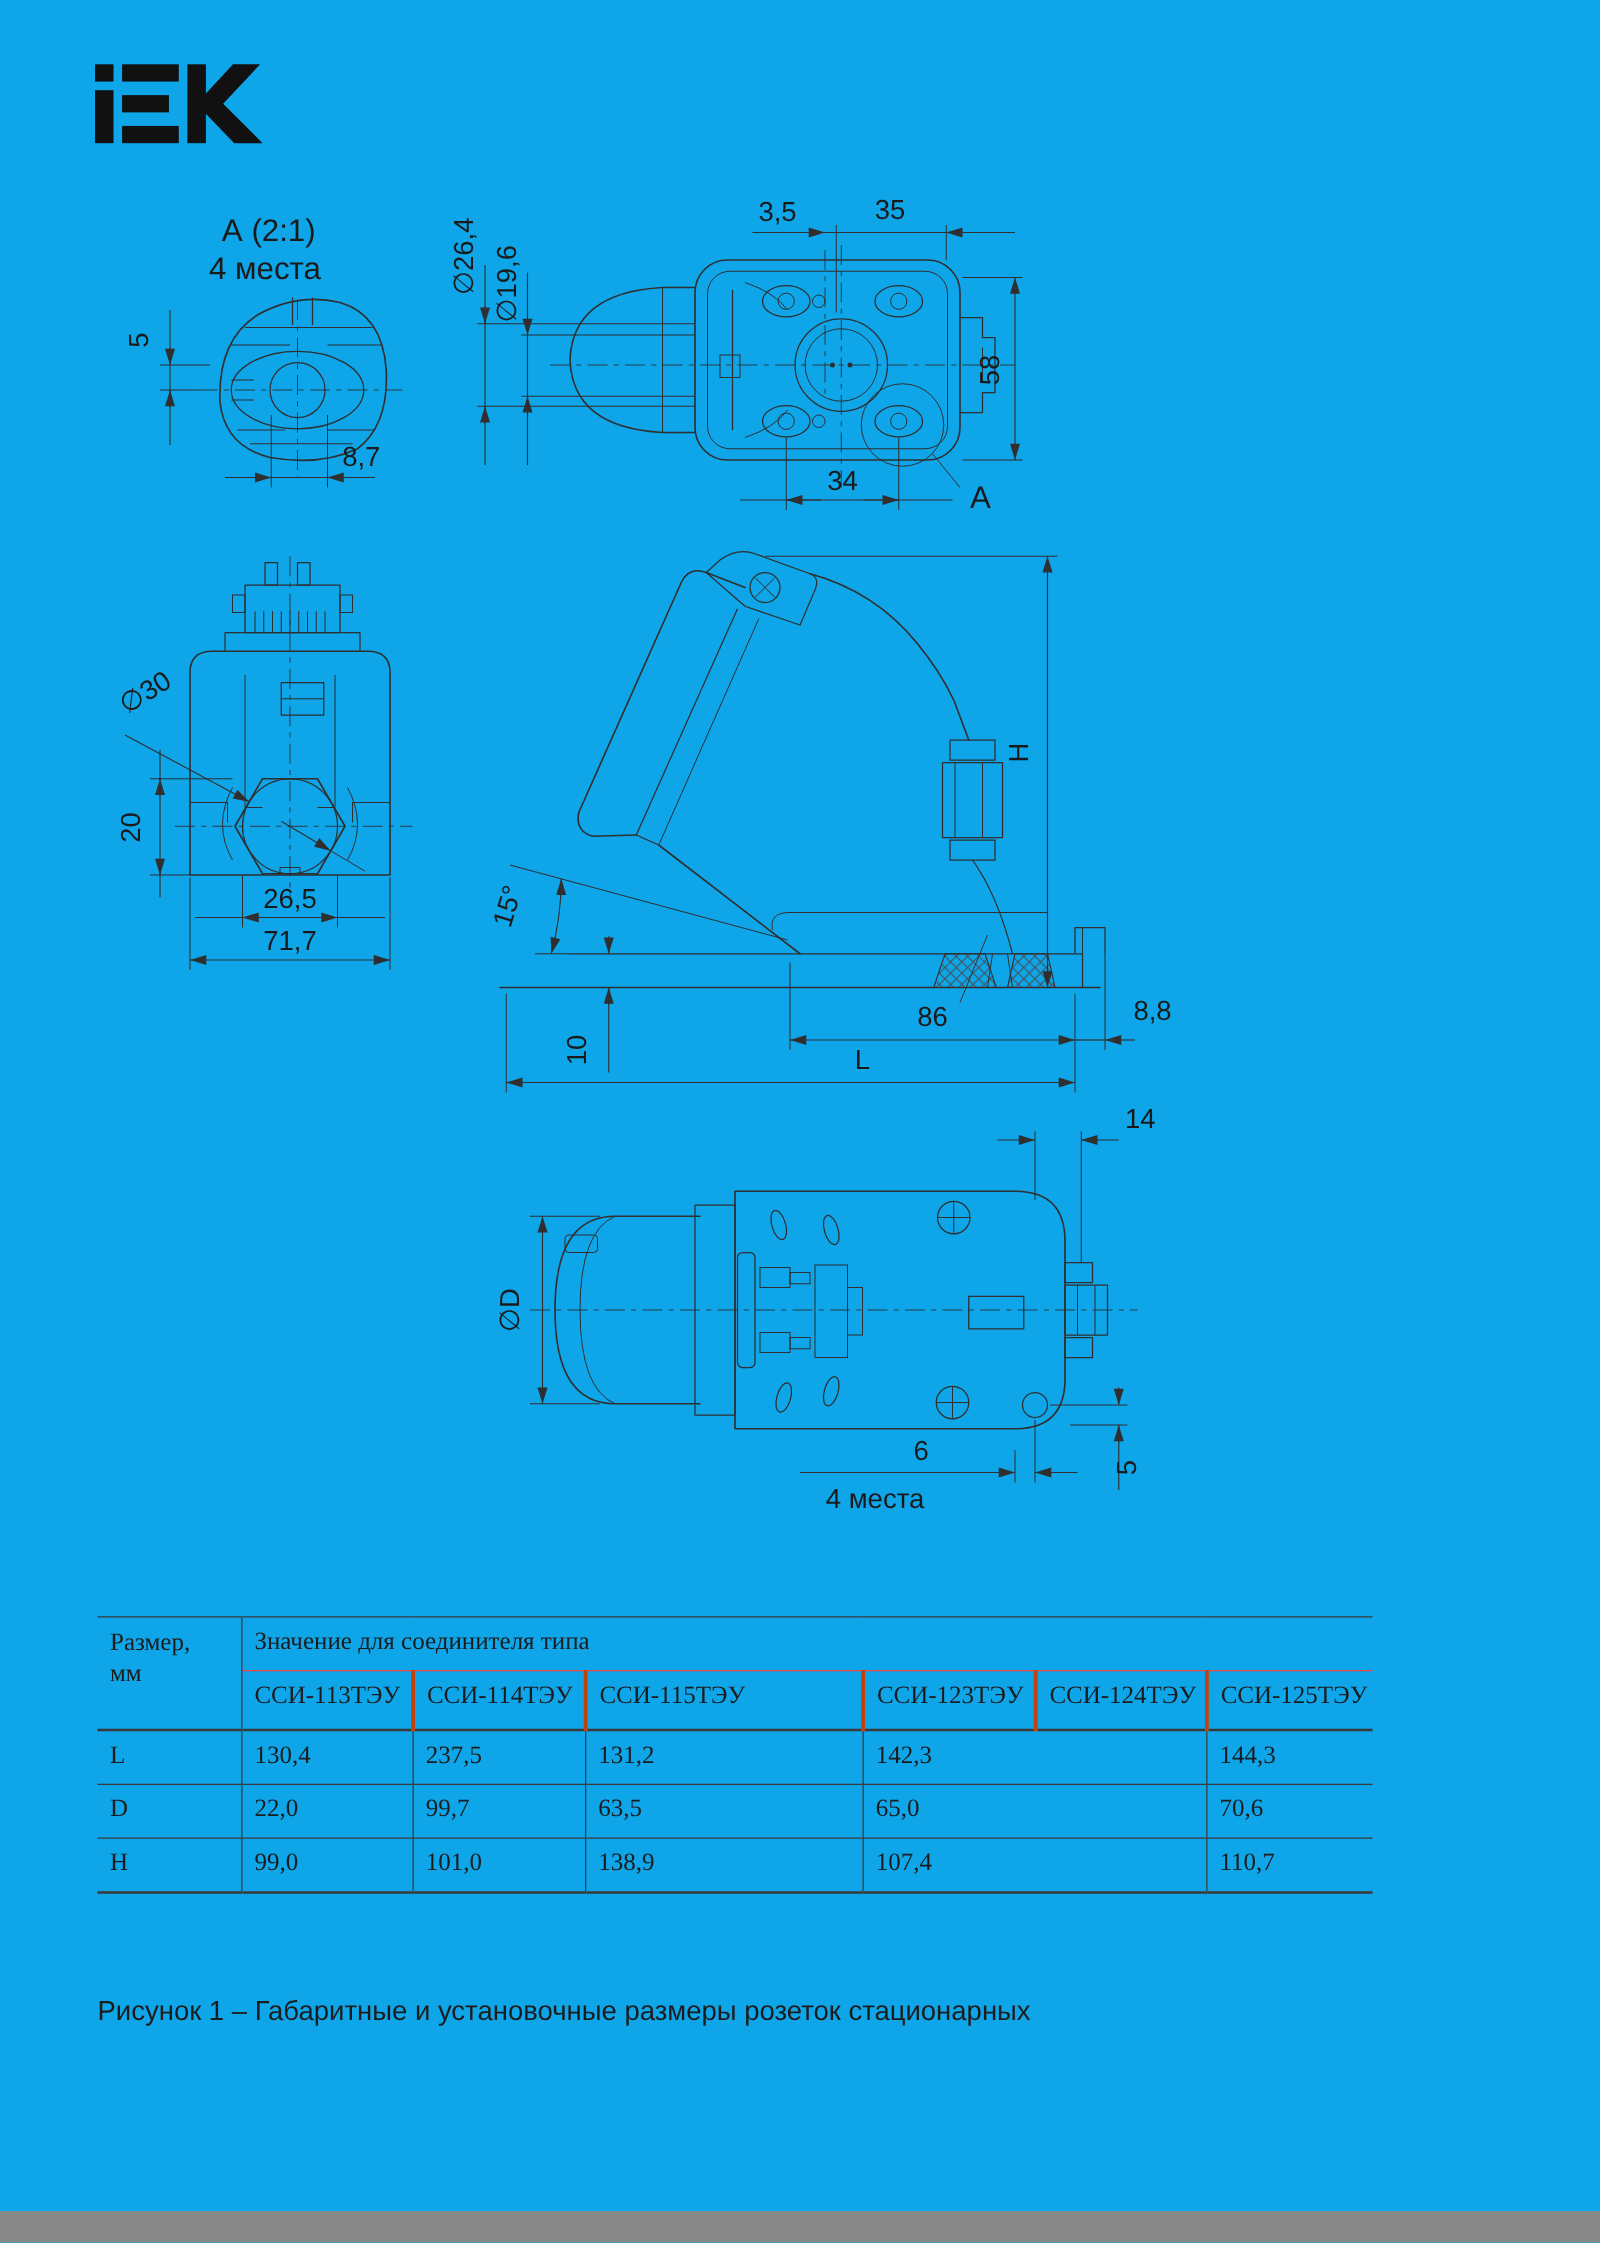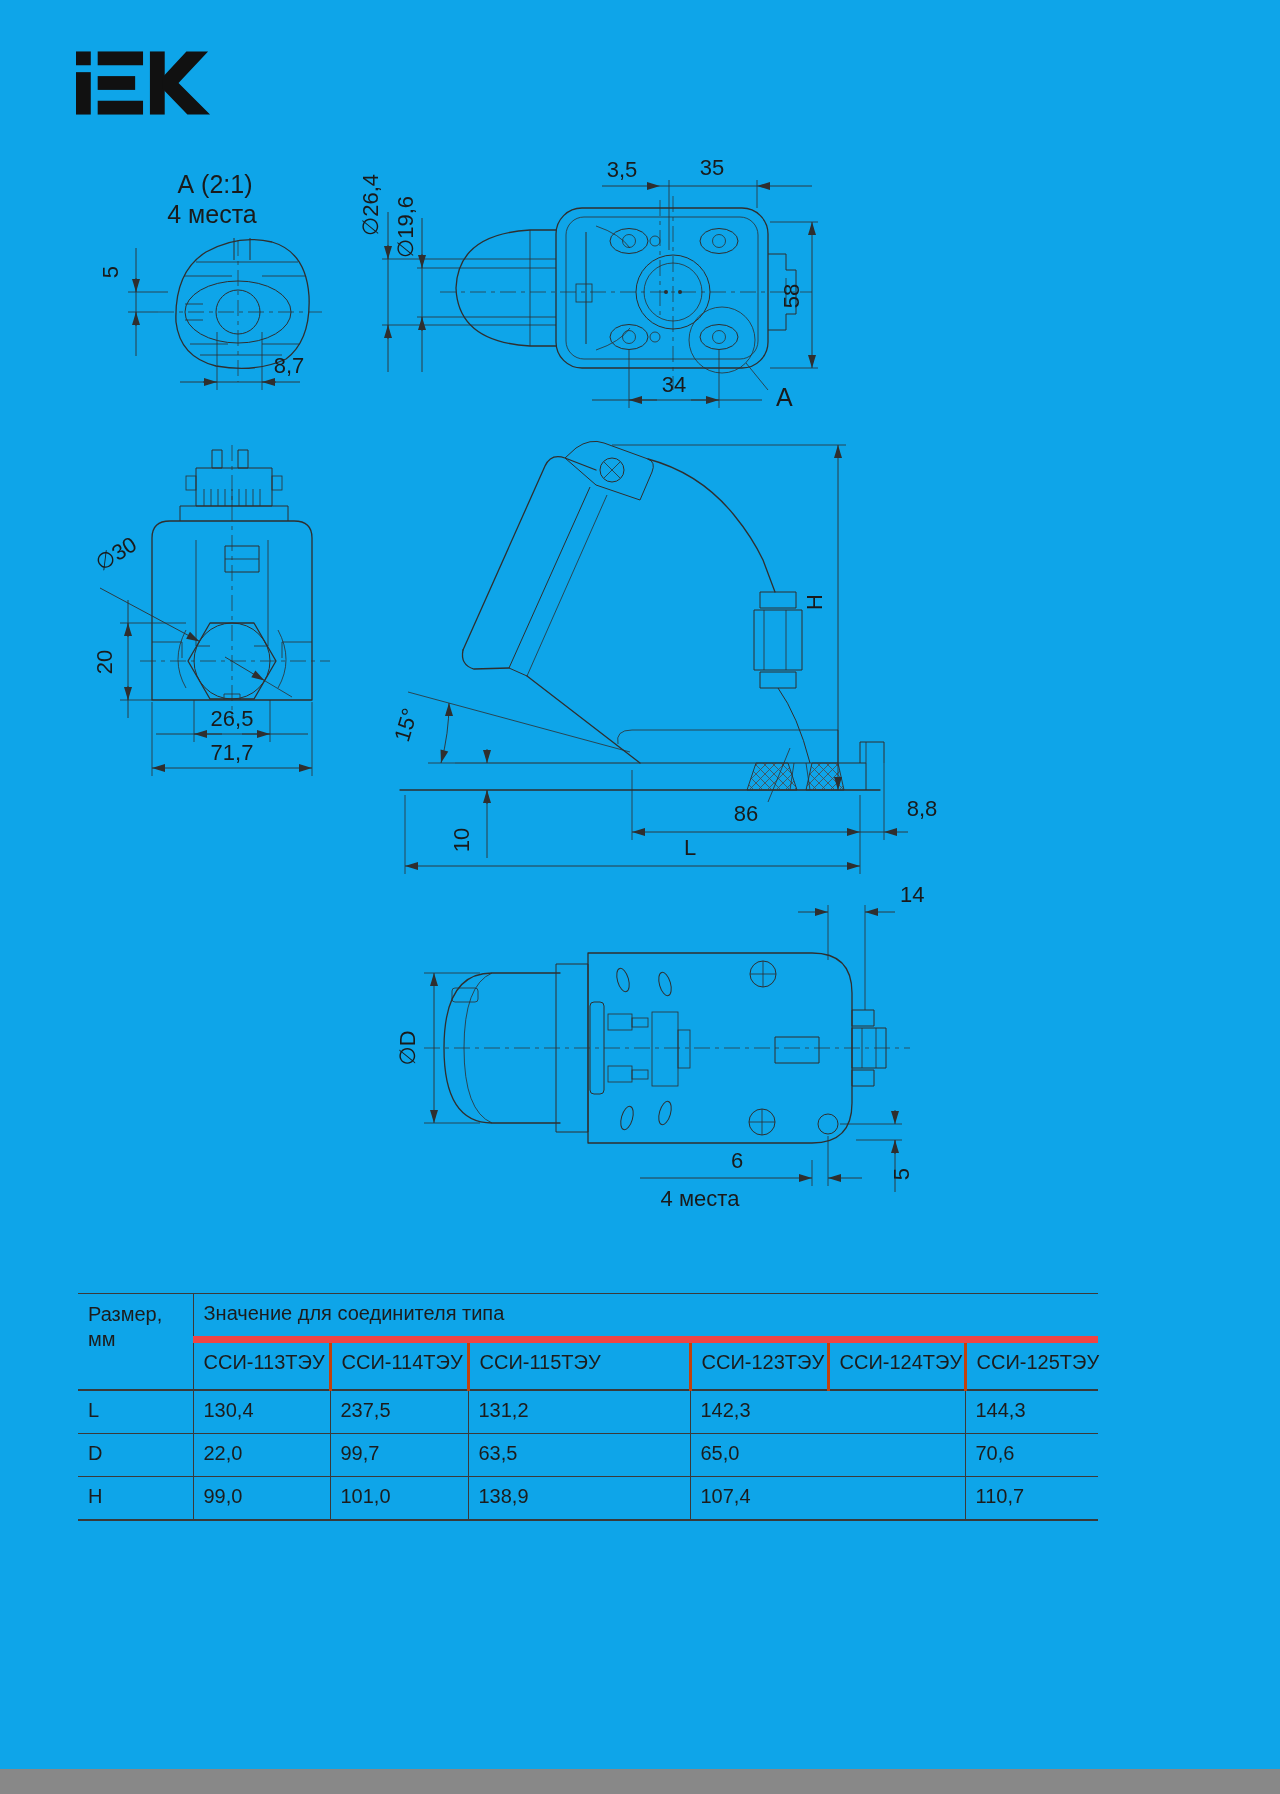--- a/index.html
+++ b/index.html
@@ -13,24 +13,24 @@
   .ml  { fill:none; stroke:#2f2f2f; stroke-width:1.0; stroke-linejoin:round; }
   .tl  { fill:none; stroke:#2f2f2f; stroke-width:0.8; }
   .dim { fill:none; stroke:#2f2f2f; stroke-width:0.9; }
   .ext { fill:none; stroke:#2f2f2f; stroke-width:0.8; }
   .cl  { fill:none; stroke:#2f2f2f; stroke-width:0.7; stroke-dasharray:16 5 4 5; }
   .hatch { fill:url(#xh); stroke:#2f2f2f; stroke-width:0.9; }
 
   table.dims { position:absolute; left:78px; top:1293px; width:1020px; table-layout:fixed;
                border-collapse:collapse; font:20px "Liberation Sans", sans-serif; color:#1c1c1c;
                border-top:1px solid #3a3a3a; }
-  table.dims th, table.dims td { font-weight:normal; text-align:left; padding:8px 6px 8px 10px; vertical-align:top; }
+  table.dims th, table.dims td { font-weight:normal; text-align:left; padding:8px 6px 8px 10px; vertical-align:top;font-family:Liberation Serif, serif; }
   th.size-h { border-right:1px solid #3a3a3a; border-bottom:2px solid #3a3a3a; }
   th.size-h span { display:block; line-height:1.25; }
-  th.group-h { border-bottom:7px solid #ef4444; height:26px; }
+  th.group-h { border-bottom:1px solid #ef4444; height:26px; }
   tr.types th { border-right:3px solid #c2410c; border-bottom:2px solid #3a3a3a; height:30px; }
   tr.types th:last-child { border-right:none; }
   table.dims tbody td { border-bottom:1px solid #3a3a3a; height:26px; }
   table.dims tbody tr:last-child td { border-bottom:2px solid #3a3a3a; }
   table.dims tbody td.br { border-right:1px solid #3a3a3a; }
   .caption { position:absolute; left:78px; top:1596px; font-size:22px; color:#1c1c1c; }
 </style>
 </head>
 <body>
 
@@ -434,13 +434,14 @@
         <td class="br">H</td>
         <td class="br">99,0</td>
         <td class="br">101,0</td>
         <td class="br">138,9</td>
         <td class="br" colspan="2">107,4</td>
         <td>110,7</td>
       </tr>
     </tbody>
   </table>
 
+  <div class="caption">Рисунок 1 – Габаритные и установочные размеры розеток стационарных</div>
 </div>
 
 </body></html>

